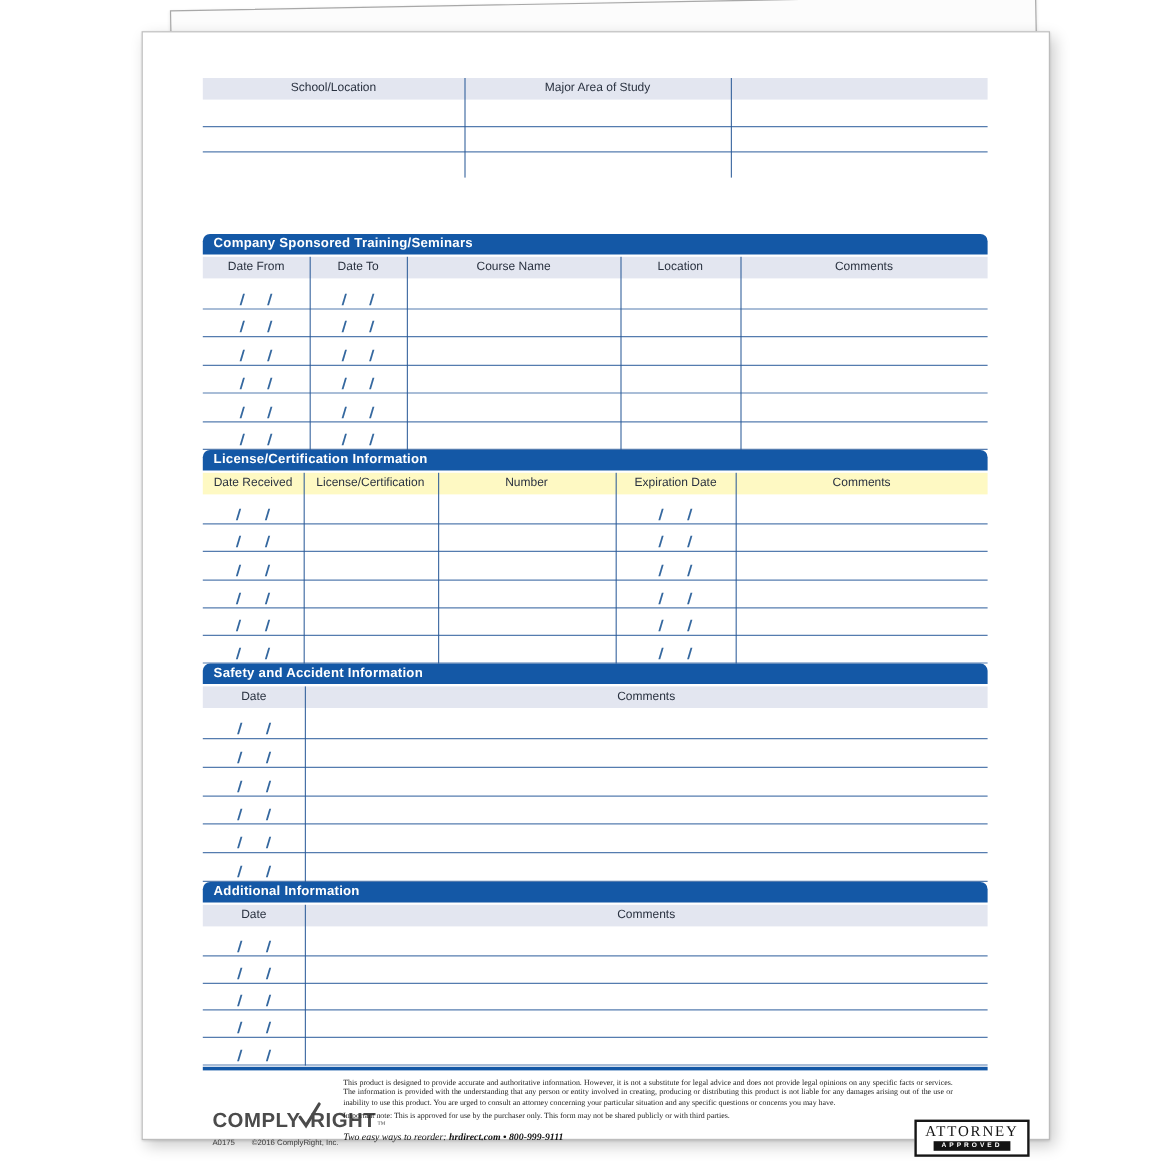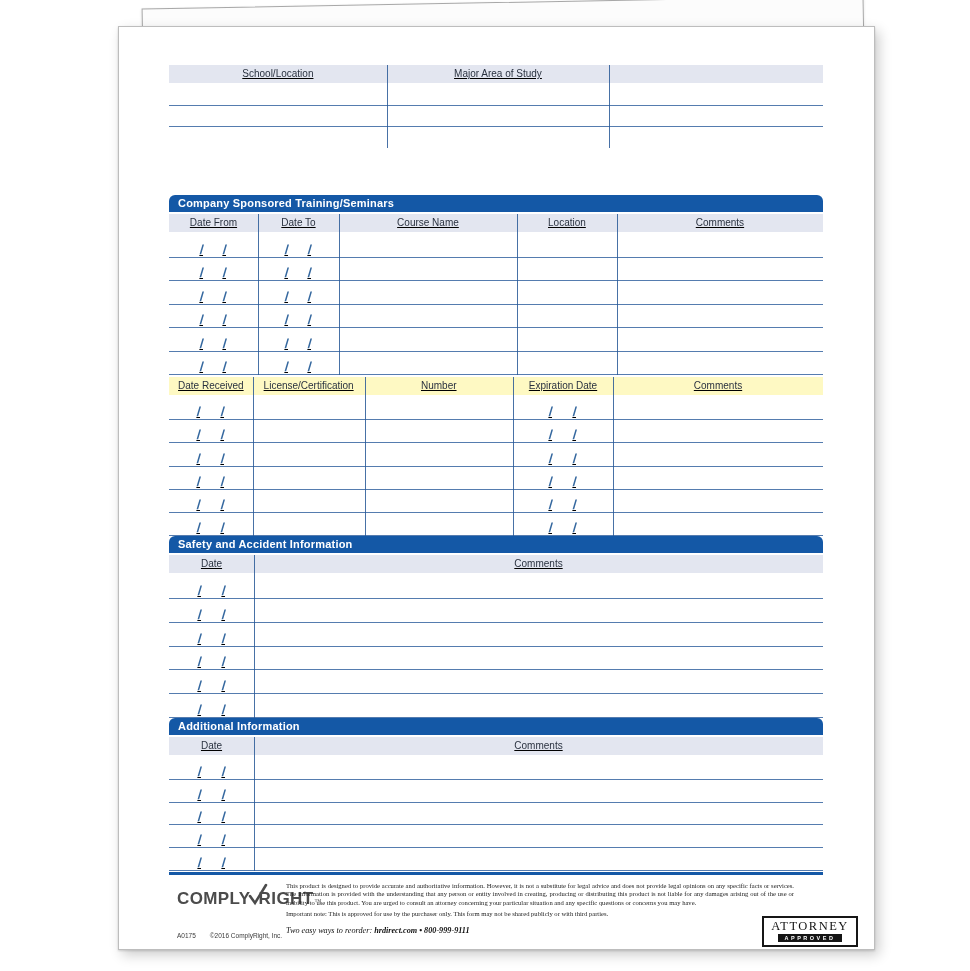--- a/index.html
+++ b/index.html
@@ -21,39 +21,39 @@
     padding:36px 51px 0 50px;
   }
 
   
   .section { width:654px; }
   .sec-bar {
     height:17px; border-radius:6px 6px 0 0; color:#ffffff;
     font-size:11px; font-weight:bold; line-height:17px; padding-left:9px;
     letter-spacing:.2px;
   }
-  .sec-table { position:relative; width:100%;text-decoration:underline; }
+  .sec-table { position:relative; width:100%; }
   .sec-head { display:flex; margin-top:2px; height:18px; }
   .head-cell {
     font-size:10px; color:#2a3240; text-align:center; line-height:18px;
     overflow:hidden; white-space:nowrap;
   }
   .sec-body { margin-top:2px; }
   .row { display:flex; }
   .row.lined { border-bottom:1.5px solid rgba(47,95,158,.82); }
   .cell { height:100%; }
   .vline { position:absolute; top:0; bottom:0; width:1px; background:rgba(40,88,150,.85); }
   .slashbox { display:flex; height:100%; align-items:flex-end; justify-content:center; gap:20px; padding-bottom:1px; }
   .slash { font-size:13px; line-height:13px; color:#35689f; transform:skewX(-6deg); font-weight:bold; }
 
   
   .bottom-rule { width:654px; height:3px; margin-top:1px; }
   .footer { position:relative; width:675px; height:76px; margin-top:7px; font-family:"Liberation Serif", serif; }
   .brand { position:absolute; left:8px; top:8px; display:flex; align-items:flex-end; color:#4b4b4b; }
-  .brand-part { font-family:"Liberation Sans", sans-serif; font-weight:bold; font-size:17px; letter-spacing:.4px; line-height:17px; }
+  .brand-part { font-family:"Liberation Sans", sans-serif; font-weight:bold; font-size:17px; letter-spacing:.4px; line-height:17px;margin-top:18px; }
   .brand-check { position:relative; width:10px; height:17px; margin:0 -1px 0 -1px; }
   .brand-check svg { position:absolute; left:-3px; top:-7px; }
   .brand-tm { font-size:7px; line-height:9px; margin-left:1px; color:#4b4b4b; }
   .sku-line { position:absolute; left:8px; top:50px; font-family:"Liberation Sans", sans-serif; font-size:6.5px; color:#3a3a3a; display:flex; gap:14px; }
   .legal { position:absolute; left:117px; top:0px; width:508px; font-size:6.6px; line-height:8.6px; color:#1d1d1d; text-align:justify; }
   .legal-note { margin-top:2px; }
   .reorder { position:absolute; left:117px; top:44px; font-size:8.2px; font-style:italic; color:#111; }
   .reorder b { font-weight:bold; }
   .badge { position:absolute; right:-14px; top:34px; border:2px solid #161616; background:#fff; padding:2px 4px 3px 4px; width:96px; }
   .badge-top { font-family:"Liberation Serif", serif; font-size:12.5px; letter-spacing:1.5px; color:#141414; text-align:center; line-height:13px; white-space:nowrap; }
@@ -208,20 +208,21 @@
                 <div class="cell" style="width: 31.5%;"></div>
               </div>
             </div>
             <div class="vline" style="left: 13.6%;"></div>
             <div class="vline" style="left: 26%;"></div>
             <div class="vline" style="left: 53.2%;"></div>
             <div class="vline" style="left: 68.5%;"></div>
           </div>
         </div>
         <div class="section">
+          <div class="sec-bar" style="background: rgb(20, 88, 166);">License/Certification Information</div>
           <div class="sec-table">
             <div class="sec-head" style="background: #fef9c3;">
               <div class="head-cell" style="width: 12.8%;">Date Received</div>
               <div class="head-cell" style="width: 17.1%;">License/Certification</div>
               <div class="head-cell" style="width: 22.7%;">Number</div>
               <div class="head-cell" style="width: 15.3%;">Expiration Date</div>
               <div class="head-cell" style="width: 32.1%;">Comments</div>
             </div>
             <div class="sec-body">
               <div class="row lined" style="height: 23.2px;">

